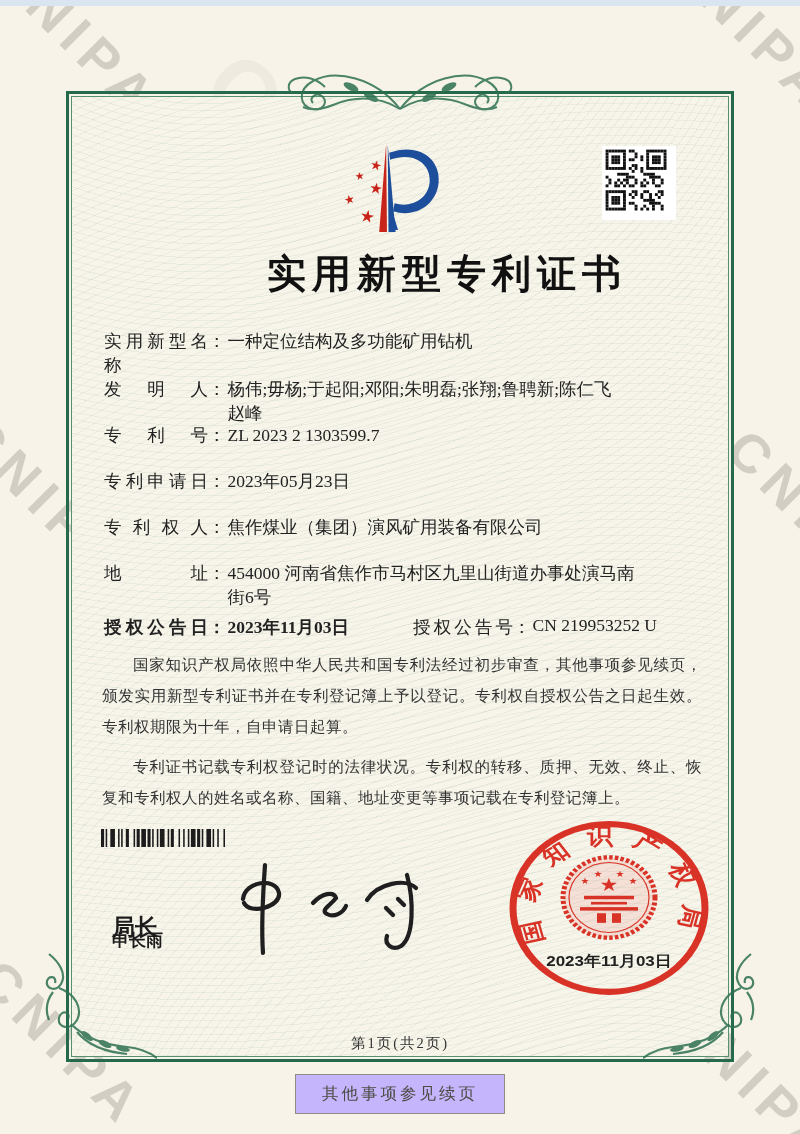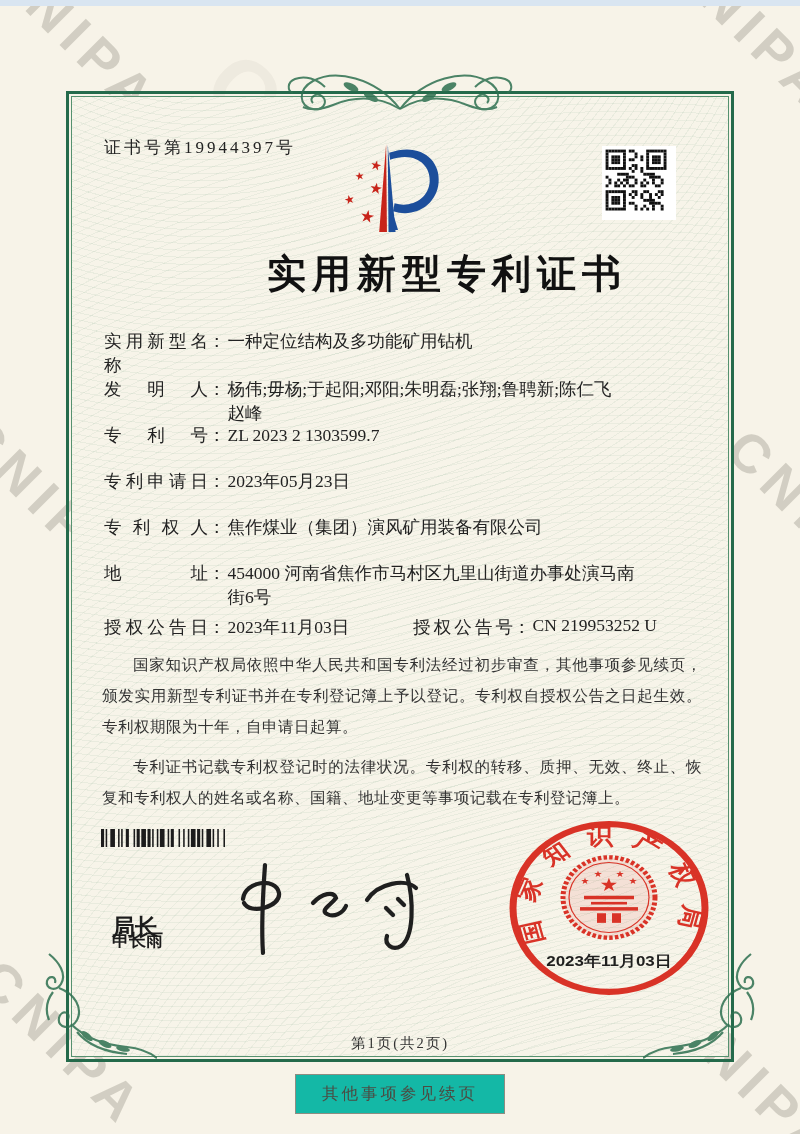--- a/index.html
+++ b/index.html
@@ -45,21 +45,21 @@
   .barcode{position:absolute;left:101px;top:829px;}
   .officer-title{position:absolute;left:112px;top:901px;font-family:Liberation Sans, sans-serif;
                  font-weight:700;font-size:23px;color:#1c1c1c;margin-top:11px;}
   .officer-name{position:absolute;left:112px;top:929px;font-family:Liberation Sans, sans-serif;
                 font-weight:700;font-size:17px;color:#1c1c1c;}
   .sig{position:absolute;left:210px;top:853px;}
   .seal{position:absolute;left:506px;top:818px;z-index:5;opacity:.95;}
   .page-info{position:absolute;left:0;top:1034px;width:100%;text-align:center;
              font-size:14.5px;letter-spacing:2px;color:#333;}
   .cont-box{position:absolute;left:50%;top:1074px;transform:translateX(-50%);
-            background:#14b8a6;border:1px solid #8d8d82;padding:8px 26px;
+            background:#c4b5fd;border:1px solid #8d8d82;padding:8px 26px;
             font-size:16.5px;letter-spacing:3px;color:#4b4b42;z-index:6;white-space:nowrap;}
 </style>
 </head>
 <body>
 
 <div class="page">
   <div class="top-strip"></div>
 
   <div class="wm" style="left:-28px;top:4px;">CNIPA</div>
   <div class="wm" style="left:646px;top:-4px;">CNIPA</div>
@@ -96,21 +96,20 @@
       <ellipse cx="52" cy="96" rx="7" ry="3" fill="#2e7050" stroke="none" transform="rotate(-25 52 96)"></ellipse>
       <ellipse cx="34" cy="101" rx="7" ry="2.5" fill="#2e7050" stroke="none" transform="rotate(-12 34 101)"></ellipse>
     </g>
   </svg>
   <svg class="orn" style="left:42px;top:948px;transform:scaleX(-1);" width="115" height="115" viewBox="0 0 115 115">
     <use href="#cf"></use>
   </svg>
 
   <div class="content">
 
-    <div class="cert-no">证书号第19944397号</div>
 
     <svg class="logo" width="130" height="99" viewBox="0 0 130 100">
       <polygon points="44,94 51,5 51.8,94" fill="#c8241a"></polygon>
       <polygon points="52.6,5.5 53.4,94 60.5,94" fill="#1c4e9b"></polygon>
       <path d="M54,14 C84,3 106,20 104,44 C102,67 80,80 58,73 L59.5,65 C77,70 94,60 95,43 C96,25 79,12 55,21 Z" fill="#1c4e9b"></path>
       <polygon points="54,62 63,92 54,92" fill="#1c4e9b"></polygon>
       <g fill="#c8241a" font-family="DejaVu Sans, sans-serif" text-anchor="middle">
         <text x="40" y="31" font-size="13" transform="rotate(12 40 31)">★</text>
         <text x="25" y="41" font-size="11" transform="rotate(-10 25 41)">★</text>
         <text x="40" y="55" font-size="15" transform="rotate(8 40 55)">★</text>
@@ -342,21 +341,21 @@
       <span class="flabel">专利权人</span>
         <span class="fcolon">：</span>
         <span class="fvalue">焦作煤业（集团）演风矿用装备有限公司</span>
     </div>
     <div class="frow" style="top:561px;">
       <span class="flabel">地址</span>
         <span class="fcolon">：</span>
         <span class="fvalue">454000 河南省焦作市马村区九里山街道办事处演马南
 街6号</span>
     </div>
-    <div class="frow" style="top:615px;">
+    <div class="frow" style="top:615px;font-weight:bold;">
       <span class="flabel">授权公告日</span>
         <span class="fcolon">：</span>
         <span class="fvalue" style="width:170px;">2023年11月03日</span>
     </div>
     <div class="grant-right">
       <span class="flabel">授权公告号</span>
         <span class="fcolon">：</span>
         <span class="fvalue" style="width:180px;">CN 219953252 U</span>
     </div>
 

